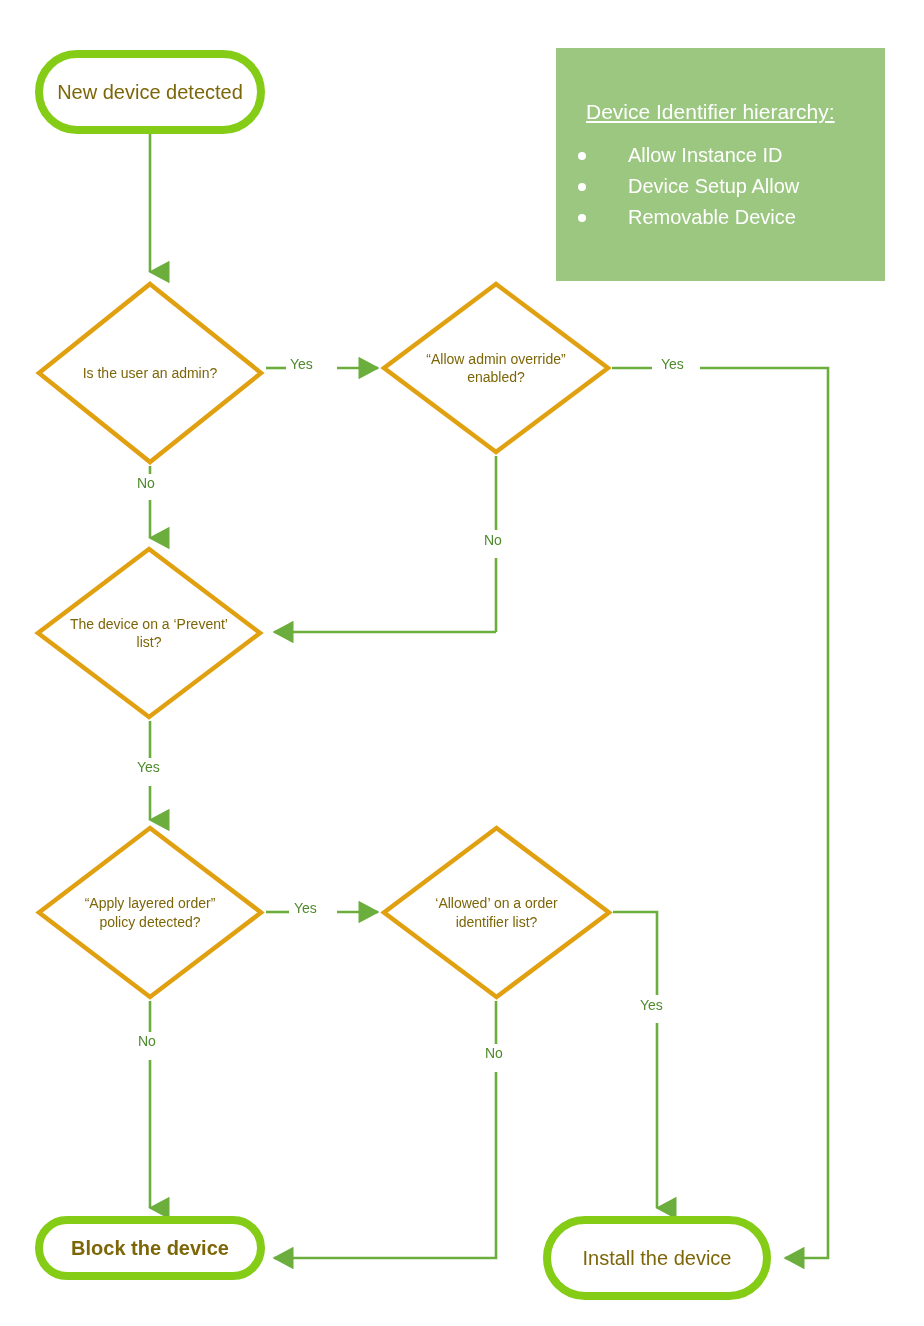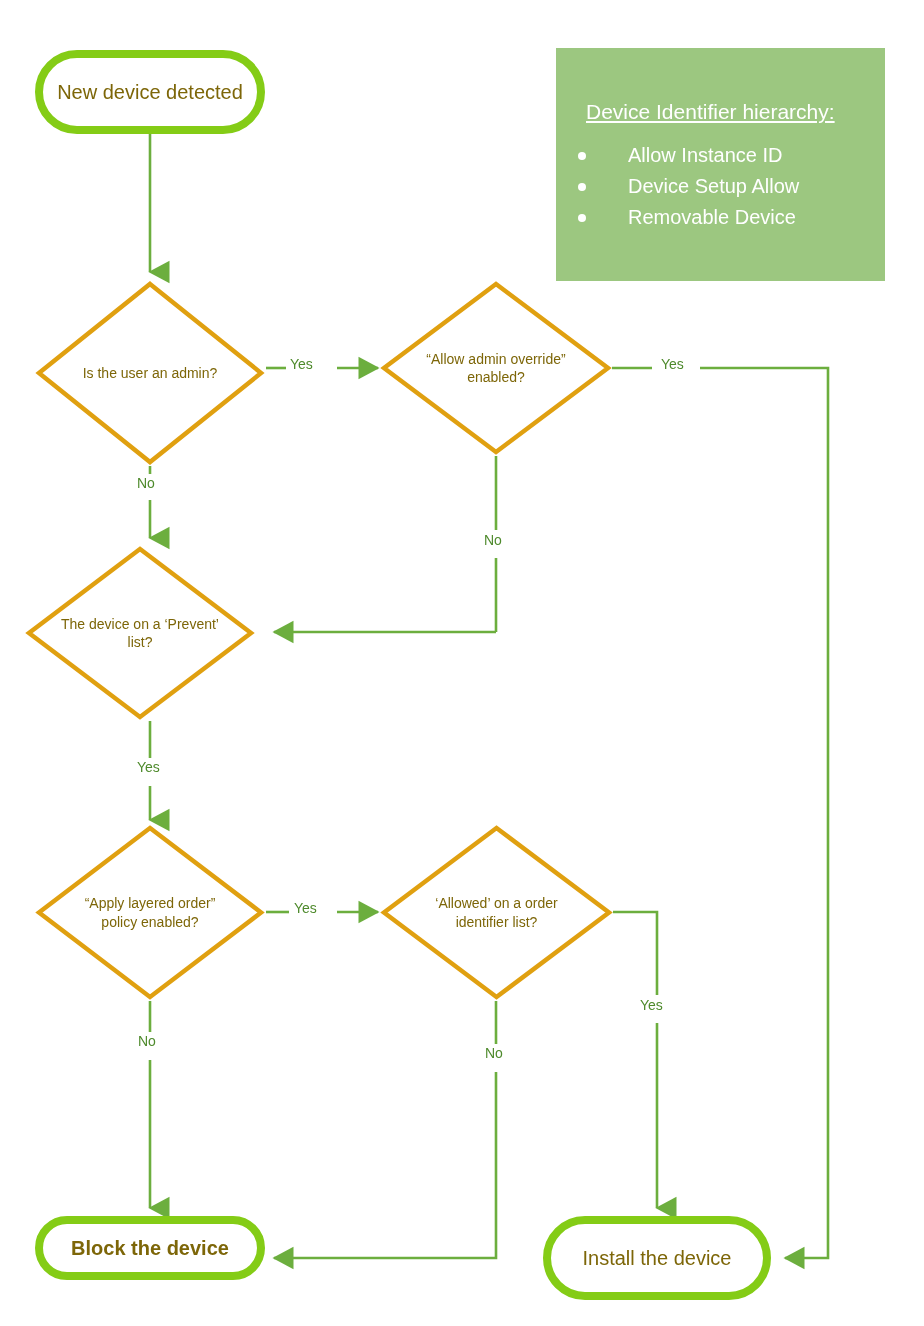--- a/index.html
+++ b/index.html
@@ -183,32 +183,32 @@
     <div class="decision-text">Is the user an admin?</div>
   </div>
 
   <div class="decision-wrap" style="left:380px; top:280px; width:232px; height:176px;">
     <svg width="232" height="176" viewBox="0 0 232 176">
       <polygon points="116,4 228,88 116,172 4,88" fill="#ffffff" stroke="#e0a010" stroke-width="4.5" stroke-linejoin="miter"></polygon>
     </svg>
     <div class="decision-text">“Allow admin override” enabled?</div>
   </div>
 
-  <div class="decision-wrap" style="left:25px; top:545px; width:230px; height:176px;">
+  <div class="decision-wrap" style="left:34px; top:545px; width:230px; height:176px;">
     <svg width="230" height="176" viewBox="0 0 230 176">
       <polygon points="115,4 226,88 115,172 4,88" fill="#ffffff" stroke="#e0a010" stroke-width="4.5" stroke-linejoin="miter"></polygon>
     </svg>
     <div class="decision-text">The device on a ‘Prevent’ list?</div>
   </div>
 
   <div class="decision-wrap" style="left:35px; top:824px; width:230px; height:177px;">
     <svg width="230" height="177" viewBox="0 0 230 177">
       <polygon points="115,4 226,88.5 115,173 4,88.5" fill="#ffffff" stroke="#e0a010" stroke-width="4.5" stroke-linejoin="miter"></polygon>
     </svg>
-    <div class="decision-text">“Apply layered order” policy enabled?</div>
+    <div class="decision-text">“Apply layered order” policy detected?</div>
   </div>
 
   <div class="decision-wrap" style="left:380px; top:824px; width:233px; height:177px;">
     <svg width="233" height="177" viewBox="0 0 233 177">
       <polygon points="116.5,4 229,88.5 116.5,173 4,88.5" fill="#ffffff" stroke="#e0a010" stroke-width="4.5" stroke-linejoin="miter"></polygon>
     </svg>
     <div class="decision-text" style="padding:0 40px;">‘Allowed’ on a order identifier list?</div>
   </div>
 
   <div class="node terminal" style="left:35px; top:1216px; width:230px; height:64px;font-weight:bold;">

